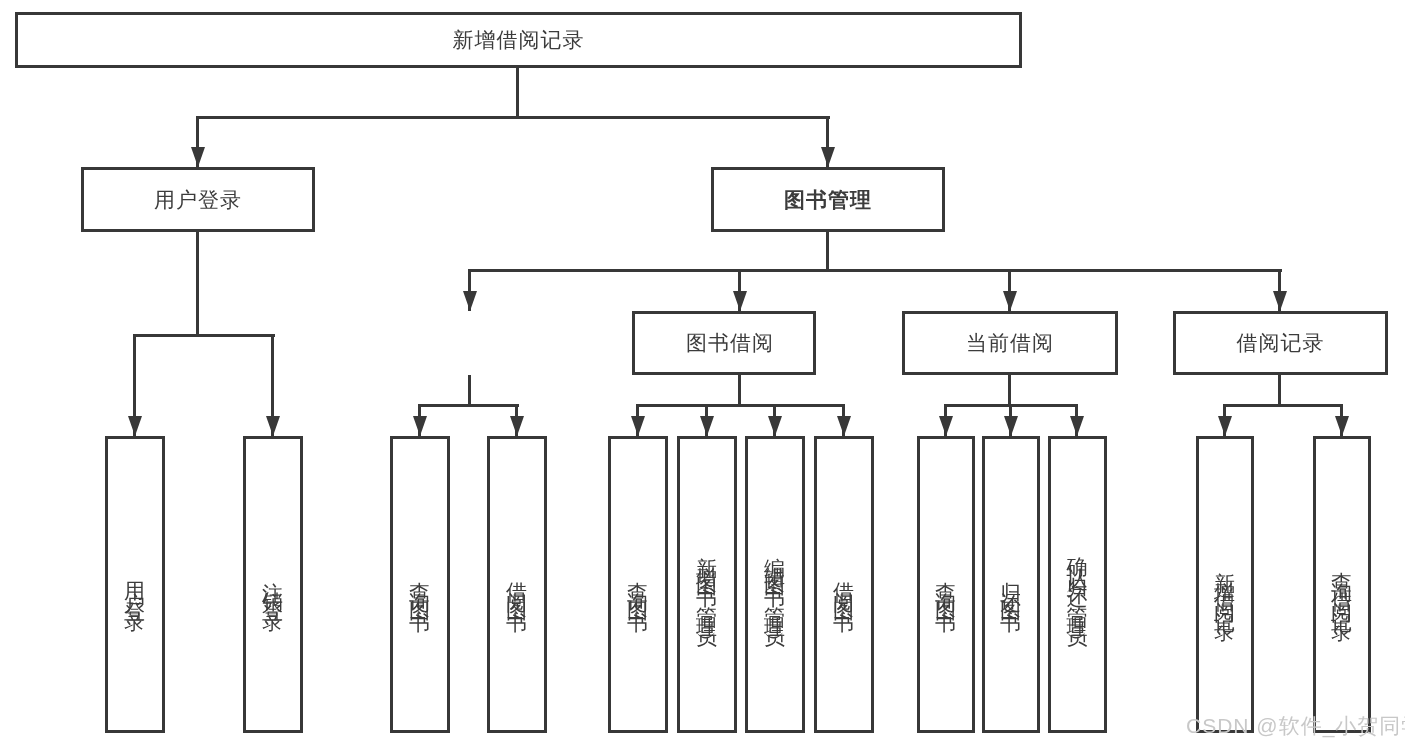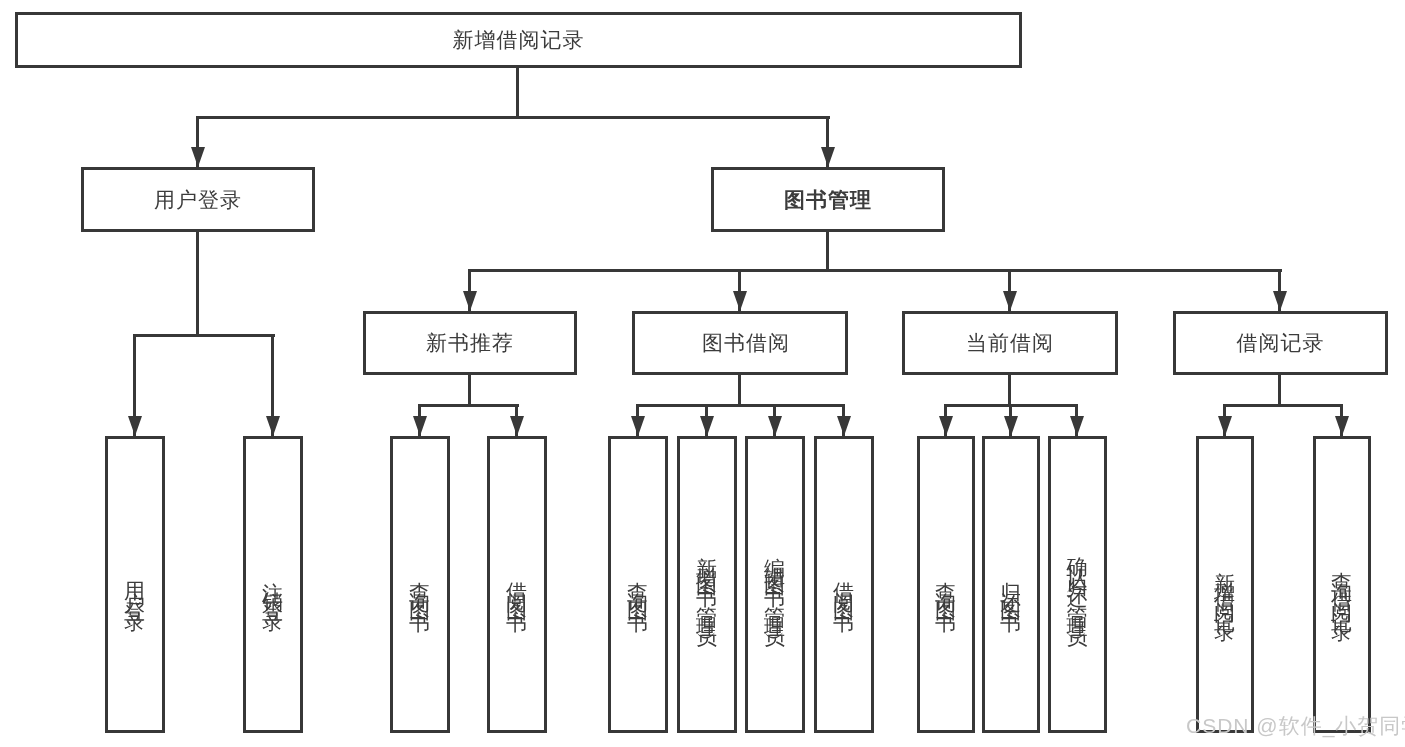--- a/index.html
+++ b/index.html
@@ -68,24 +68,21 @@
     <span class="hlabel">新增借阅记录</span>
   </div>
 
   <div class="box" style="left:81px;top:167px;width:234px;height:65px;">
     <span class="hlabel">用户登录</span>
   </div>
   <div class="box" style="left:711px;top:167px;width:234px;height:65px;font-weight:bold;">
     <span class="hlabel">图书管理</span>
   </div>
 
-  <div class="box" style="left:363px;top:311px;width:214px;height:64px;">
-    <span class="hlabel">新书推荐</span>
-  </div>
-  <div class="box" style="left:632px;top:311px;width:216px;height:64px;padding-left:12px;">
+  <div class="box" style="left:632px;top:311px;width:184px;height:64px;padding-left:12px;">
     <span class="hlabel">图书借阅</span>
   </div>
   <div class="box" style="left:1173px;top:311px;width:215px;height:64px;">
     <span class="hlabel">借阅记录</span>
   </div>
   <div class="box" style="left:902px;top:311px;width:216px;height:64px;">
     <span class="hlabel">当前借阅</span>
   </div>
 
   <div class="box" style="left:105px;top:436px;width:60px;height:297px;">

